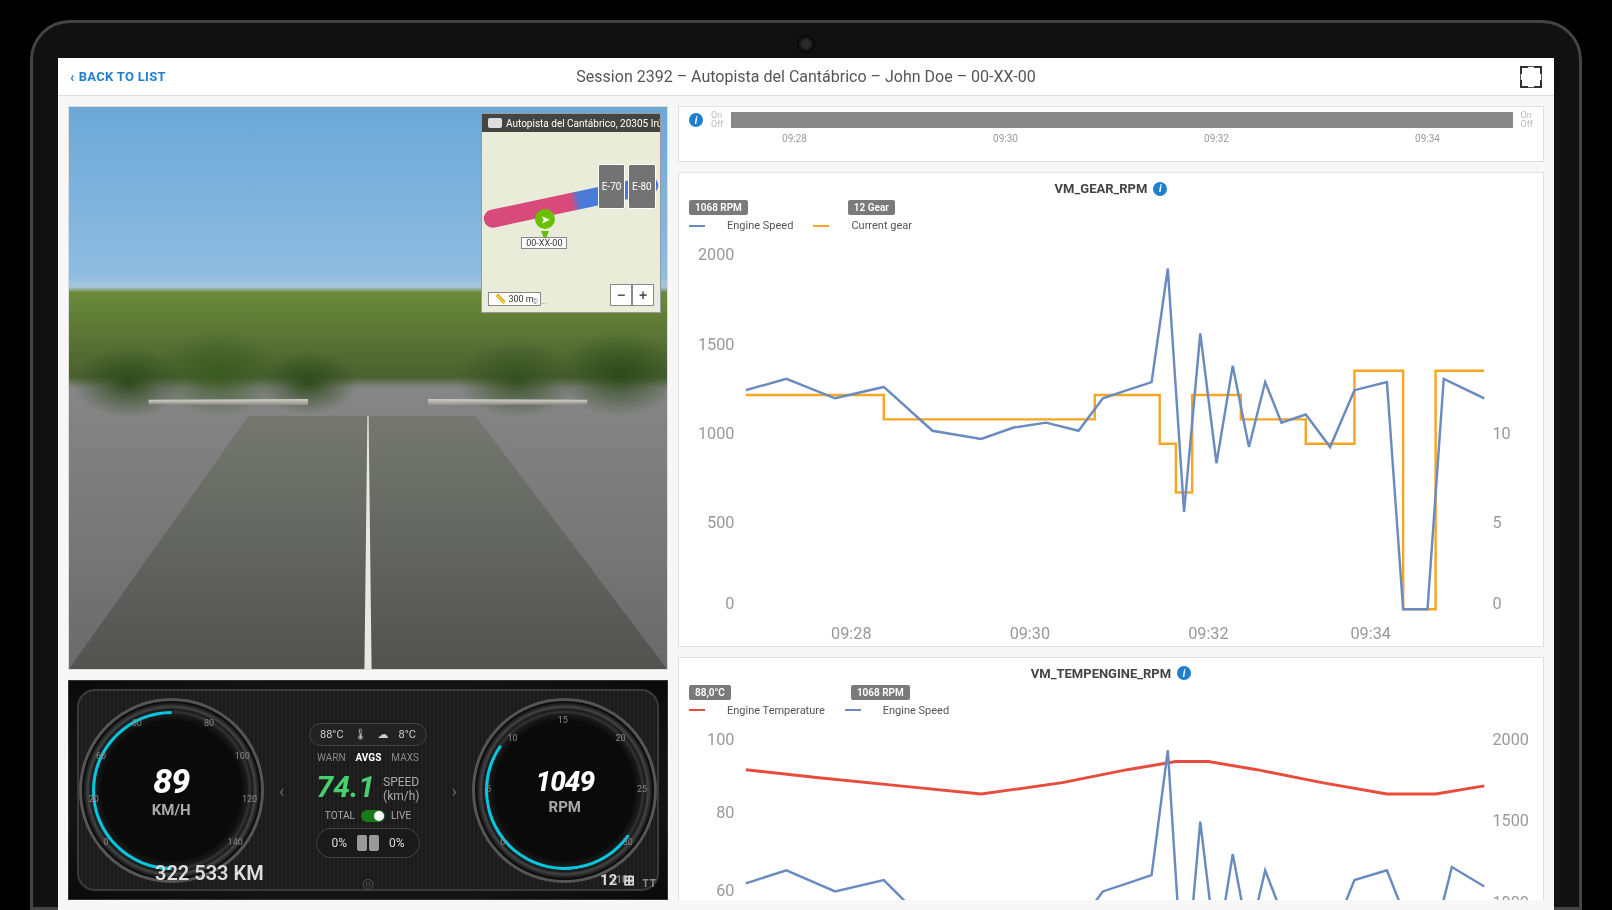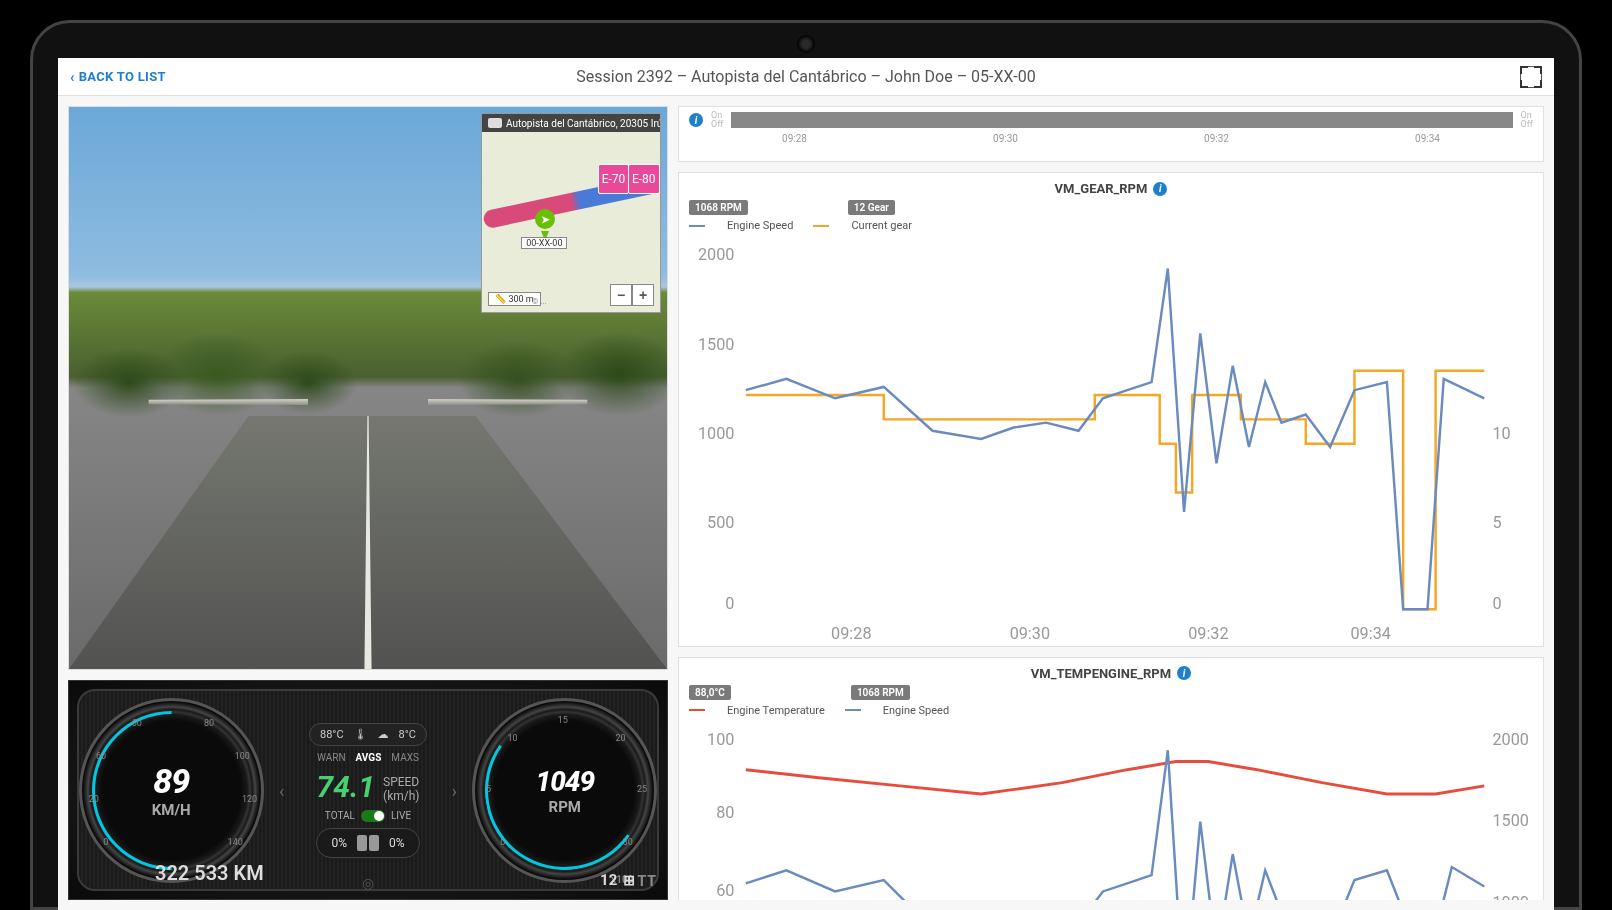--- a/index.html
+++ b/index.html
@@ -125,21 +125,21 @@
     white-space:nowrap;overflow:hidden;text-overflow:ellipsis;
     display:flex;align-items:center;gap:4px;
   }
   .truck-icon{width:14px;height:10px;background:#ddd;border-radius:2px;flex:0 0 auto}
   .map-route{position:absolute;top:40%;left:0;right:0;height:18px;
     background:linear-gradient(to right,#d84a7a 0%,#d84a7a 50%,#4a7ad8 55%,#4a7ad8 100%);
     transform:rotate(-12deg);border-radius:9px}
   .map-marker{position:absolute;top:48%;left:30%;width:20px;height:20px;border-radius:50%;background:#6ac000;display:flex;align-items:center;justify-content:center;color:#fff;font-weight:bold;font-size:10px}
   .map-marker::after{content:"";position:absolute;bottom:-16px;left:50%;transform:translateX(-50%);width:0;height:0;border:4px solid transparent;border-top:10px solid #6ac000}
   .map-vehicle-label{position:absolute;top:62%;left:22%;background:#fff;border:1px solid #888;padding:0 4px;font-size:9px}
-  .map-sign{position:absolute;background:#ec4899;color:#fff;font-size:12px;padding:7px 3px;border:1px solid #fff;border-radius:2px}
+  .map-sign{position:absolute;background:#737373;color:#fff;font-size:10px;padding:16px 3px;border:1px solid #fff;border-radius:2px}
   .e70{top:25%;left:65%}
   .e80{top:25%;left:82%}
   .map-scale{position:absolute;bottom:6px;left:6px;background:rgba(255,255,255,.9);border:1px solid #888;padding:1px 6px;font-size:9px}
   .map-zoom{position:absolute;bottom:6px;right:6px;display:flex}
   .map-zoom button{width:22px;height:22px;border:1px solid #888;background:#fff;font-size:14px;font-weight:bold;color:#555;display:flex;align-items:center;justify-content:center}
   .map-attr{position:absolute;bottom:6px;left:50px;font-size:8px;color:#888}
 
   
   .dashboard{
     flex:0 0 220px;
@@ -175,21 +175,21 @@
   .live-row{font-size:10px;color:#aaa;display:flex;align-items:center;gap:6px}
   .live-toggle{width:24px;height:12px;border-radius:6px;background:#1a7a1a;position:relative}
   .live-toggle::after{content:"";position:absolute;right:1px;top:1px;width:10px;height:10px;border-radius:50%;background:#fff}
   .pedal-row{background:#1a1a1a;border:1px solid #444;border-radius:16px;padding:6px 14px;display:flex;align-items:center;gap:10px;font-size:12px;color:#ddd}
   .pedal-icons{display:flex;gap:2px}
   .pedal{width:10px;height:16px;background:#999;border-radius:2px}
   .gear-row{position:absolute;bottom:10px;right:34px;z-index:3;font-size:15px;color:#ddd;font-weight:700;display:flex;align-items:center;gap:6px}
   .gear-icon{font-size:14px;letter-spacing:-2px}
   .nav-chev{position:absolute;top:50%;transform:translateY(-50%);color:#666;font-size:18px;z-index:3}
   .nav-l{left:210px}.nav-r{right:210px}
-  .brand{position:absolute;bottom:10px;right:10px;z-index:3;color:#888;font-size:14px;font-weight:800;letter-spacing:1px}
+  .brand{position:absolute;bottom:10px;right:10px;z-index:3;color:#888;font-size:10px;font-weight:800;letter-spacing:1px}
   .cruise{position:absolute;bottom:8px;left:50%;transform:translateX(-50%);z-index:3;color:#555;font-size:14px}
 
   
   .timeline-panel{
     flex:0 0 56px;background:#fff;border:1px solid #e0e0e0;
     display:flex;flex-direction:column;padding:4px 10px;position:relative;
   }
   .timeline-bar-row{display:flex;align-items:center;gap:8px}
   .info-icon{width:14px;height:14px;border-radius:50%;background:var(--blue);color:#fff;font-size:10px;font-weight:700;display:flex;align-items:center;justify-content:center;font-style:italic}
   .timeline-track{flex:1;height:16px;background:#888;position:relative}
@@ -219,21 +219,21 @@
   <div class="camera"></div>
 </div>
 
 <div class="screen">
 
   <div class="app-header">
     <a class="back-link">
       <span class="chev">‹</span>
       <span>BACK TO LIST</span>
     </a>
-    <div class="session-title">Session 2392 – Autopista del Cantábrico – John Doe – 05-XX-00</div>
+    <div class="session-title">Session 2392 – Autopista del Cantábrico – John Doe – 00-XX-00</div>
     <div class="fullscreen-btn">
       <span class="fs-corner fs-tl"></span>
         <span class="fs-corner fs-tr"></span>
       <span class="fs-corner fs-bl"></span>
         <span class="fs-corner fs-br"></span>
     </div>
   </div>
 
   <div class="main">
 

